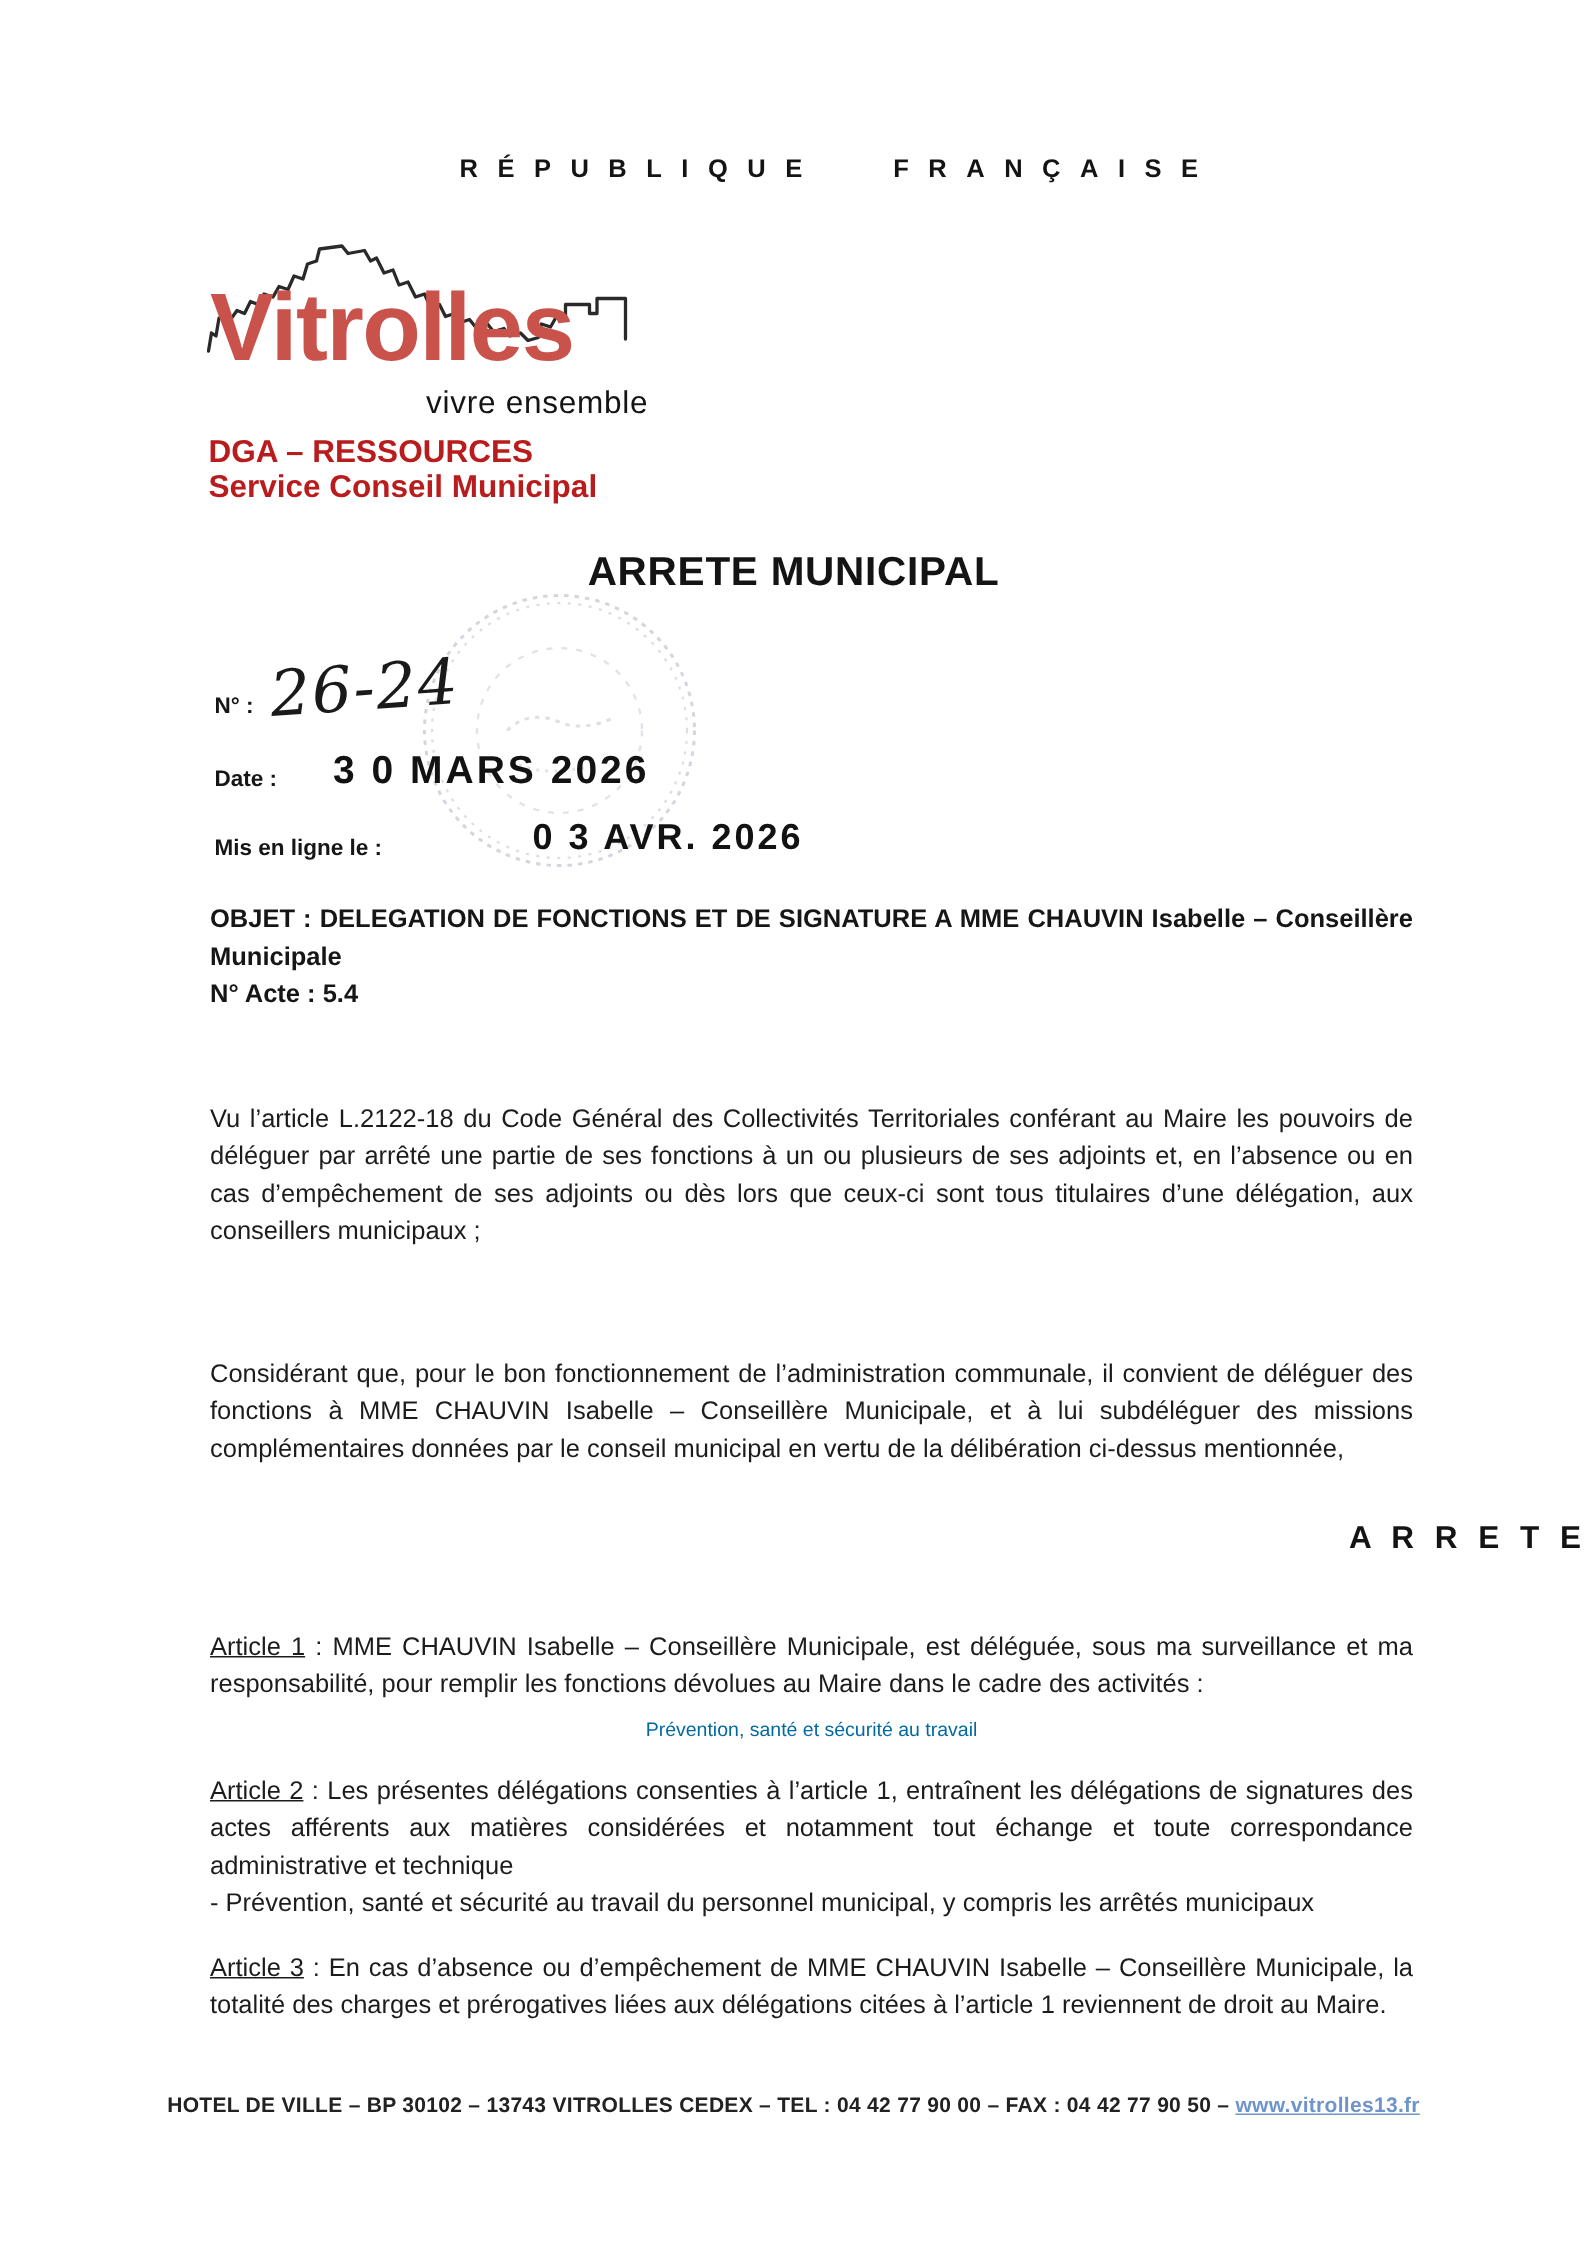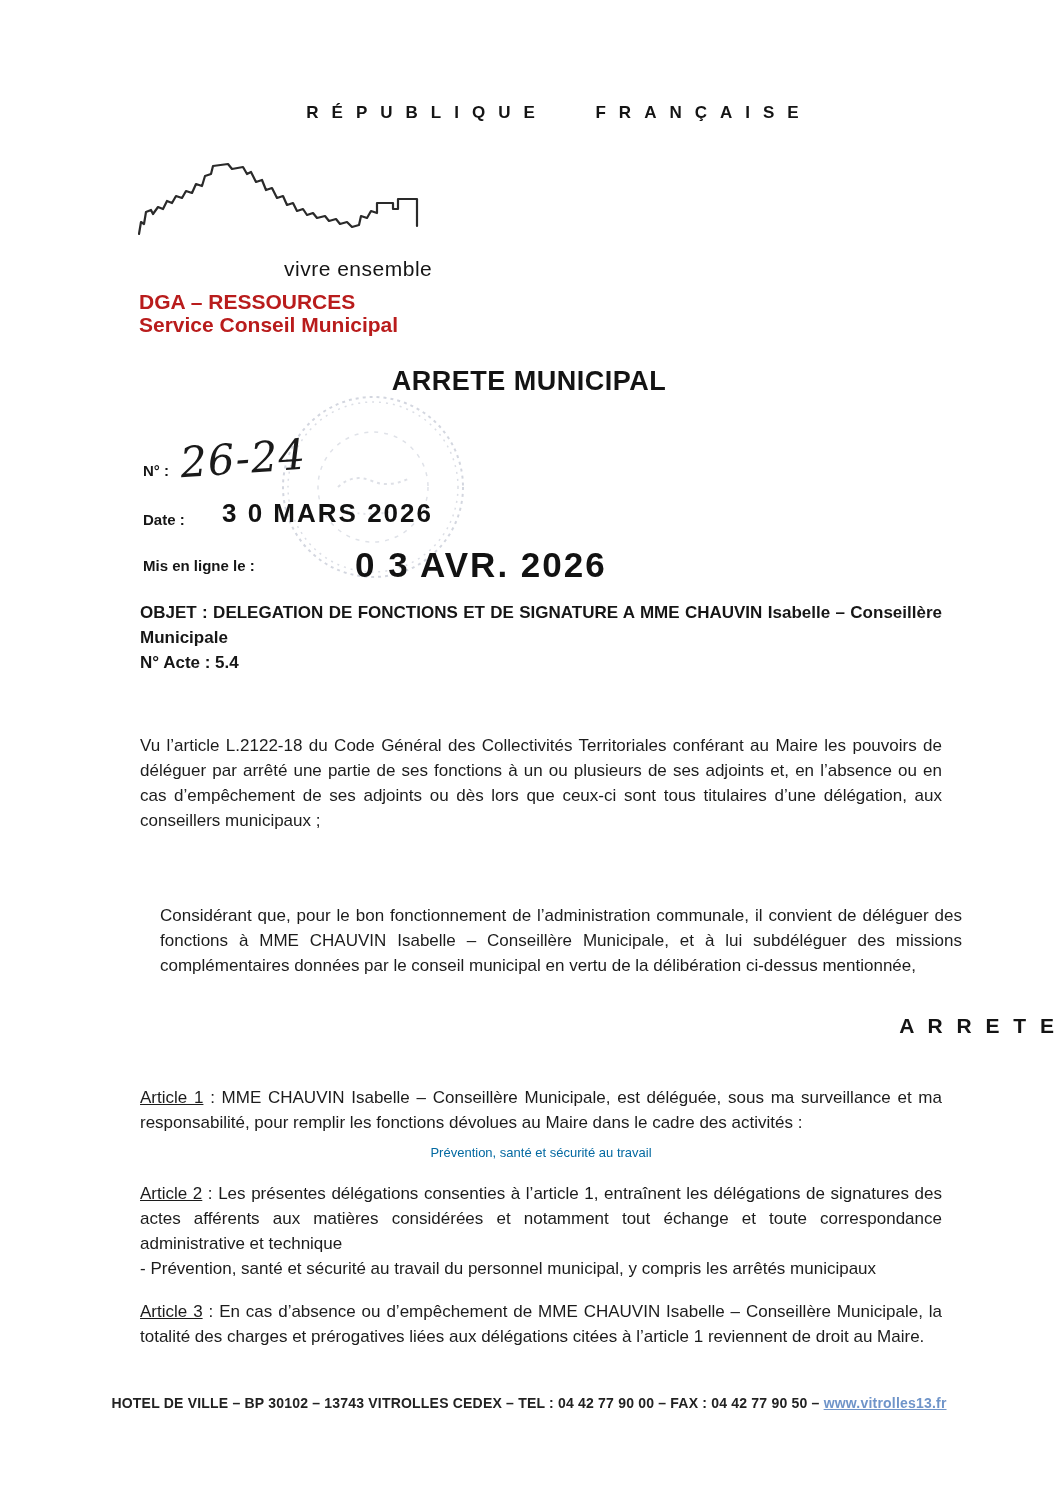--- a/index.html
+++ b/index.html
@@ -22,32 +22,32 @@
 
   .stamp{position:absolute;top:392px;left:278px;opacity:0.8;}
 
   .meta-label{position:absolute;font-size:15px;font-weight:bold;color:#161616;}
   .lbl-numero{top:462px;left:143px;}
   .lbl-date{top:511px;left:143px;}
   .lbl-online{top:557px;left:143px;}
   .numero-value{position:absolute;top:434px;left:180px;font-family:"DejaVu Serif",serif;
     font-style:italic;font-size:42px;letter-spacing:1px;transform:rotate(-4deg);color:#1a1a1a;}
   .date-value{position:absolute;top:498px;left:222px;font-size:26px;font-weight:bold;letter-spacing:2px;color:#121212;}
-  .online-value{position:absolute;top:545px;left:355px;font-size:35px;font-weight:bold;letter-spacing:2px;color:#121212;}
+  .online-value{position:absolute;top:545px;left:355px;font-size:24px;font-weight:bold;letter-spacing:2px;color:#121212;}
 
   .objet{position:absolute;top:600px;left:140px;width:802px;font-weight:bold;
     font-size:17px;line-height:25px;text-align:justify;color:#161616;}
   .objet .acte{text-align:left;}
 
   .para{position:absolute;left:140px;width:802px;font-size:17px;line-height:25px;
     text-align:justify;margin:0;color:#1c1c1c;}
   .p-intro{top:697px;}
   .p-vu1{top:733px;}
   .p-vu2{top:833px;}
-  .p-considerant{top:903px;margin-left:20px;}
+  .p-considerant{top:903px;}
   .arrete-heading{position:absolute;top:1014px;left:0;width:100%;margin:0;text-align:right;
     font-size:21px;font-weight:bold;letter-spacing:4px;color:#141414;}
   .p-article1{top:1085px;}
   .prevention{position:absolute;top:1145px;left:140px;width:802px;text-align:center;font-size:13px;color:#0369a1;}
   .p-article2{top:1181px;}
   .p-bullet{top:1256px;text-align:left;}
   .p-article3{top:1299px;}
   .article-label{text-decoration:underline;}
 
   .footer{position:absolute;top:1395px;left:0;width:100%;text-align:center;
@@ -58,20 +58,21 @@
 <body>
 
 <div class="page">
 
   <div class="republique">RÉPUBLIQUE FRANÇAISE</div>
 
   <div class="logo">
     <svg class="skyline" width="300" height="90" viewBox="0 0 300 90">
       <path d="M1 84 L3 72 L6 74 L8 62 L13 60 L15 64 L20 57 L25 59 L29 51 L34 53 L38 46 L44 48 L48 41 L54 43 L58 34 L64 36 L67 26 L73 24 L75 16 L90 14 L94 19 L105 17 L109 24 L113 22 L118 32 L124 30 L128 40 L134 38 L139 48 L145 46 L149 55 L155 53 L159 61 L165 59 L169 65 L175 63 L179 68 L187 66 L191 71 L198 69 L202 74 L209 72 L214 77 L221 75 L223 66 L229 68 L233 61 L239 63 L239 53 L255 53 L255 59 L260 59 L260 49 L279 49 L279 76" fill="none" stroke="#2a2a2a" stroke-width="2.2" stroke-linejoin="round" stroke-linecap="round"></path>
     </svg>
+    <div class="logo-name">Vitrolles</div>
     <div class="logo-tagline">vivre ensemble</div>
   </div>
 
   <div class="dept">
     <div>DGA – RESSOURCES</div>
     <div>Service Conseil Municipal</div>
   </div>
 
   <h1 class="doc-title">ARRETE MUNICIPAL</h1>
 

